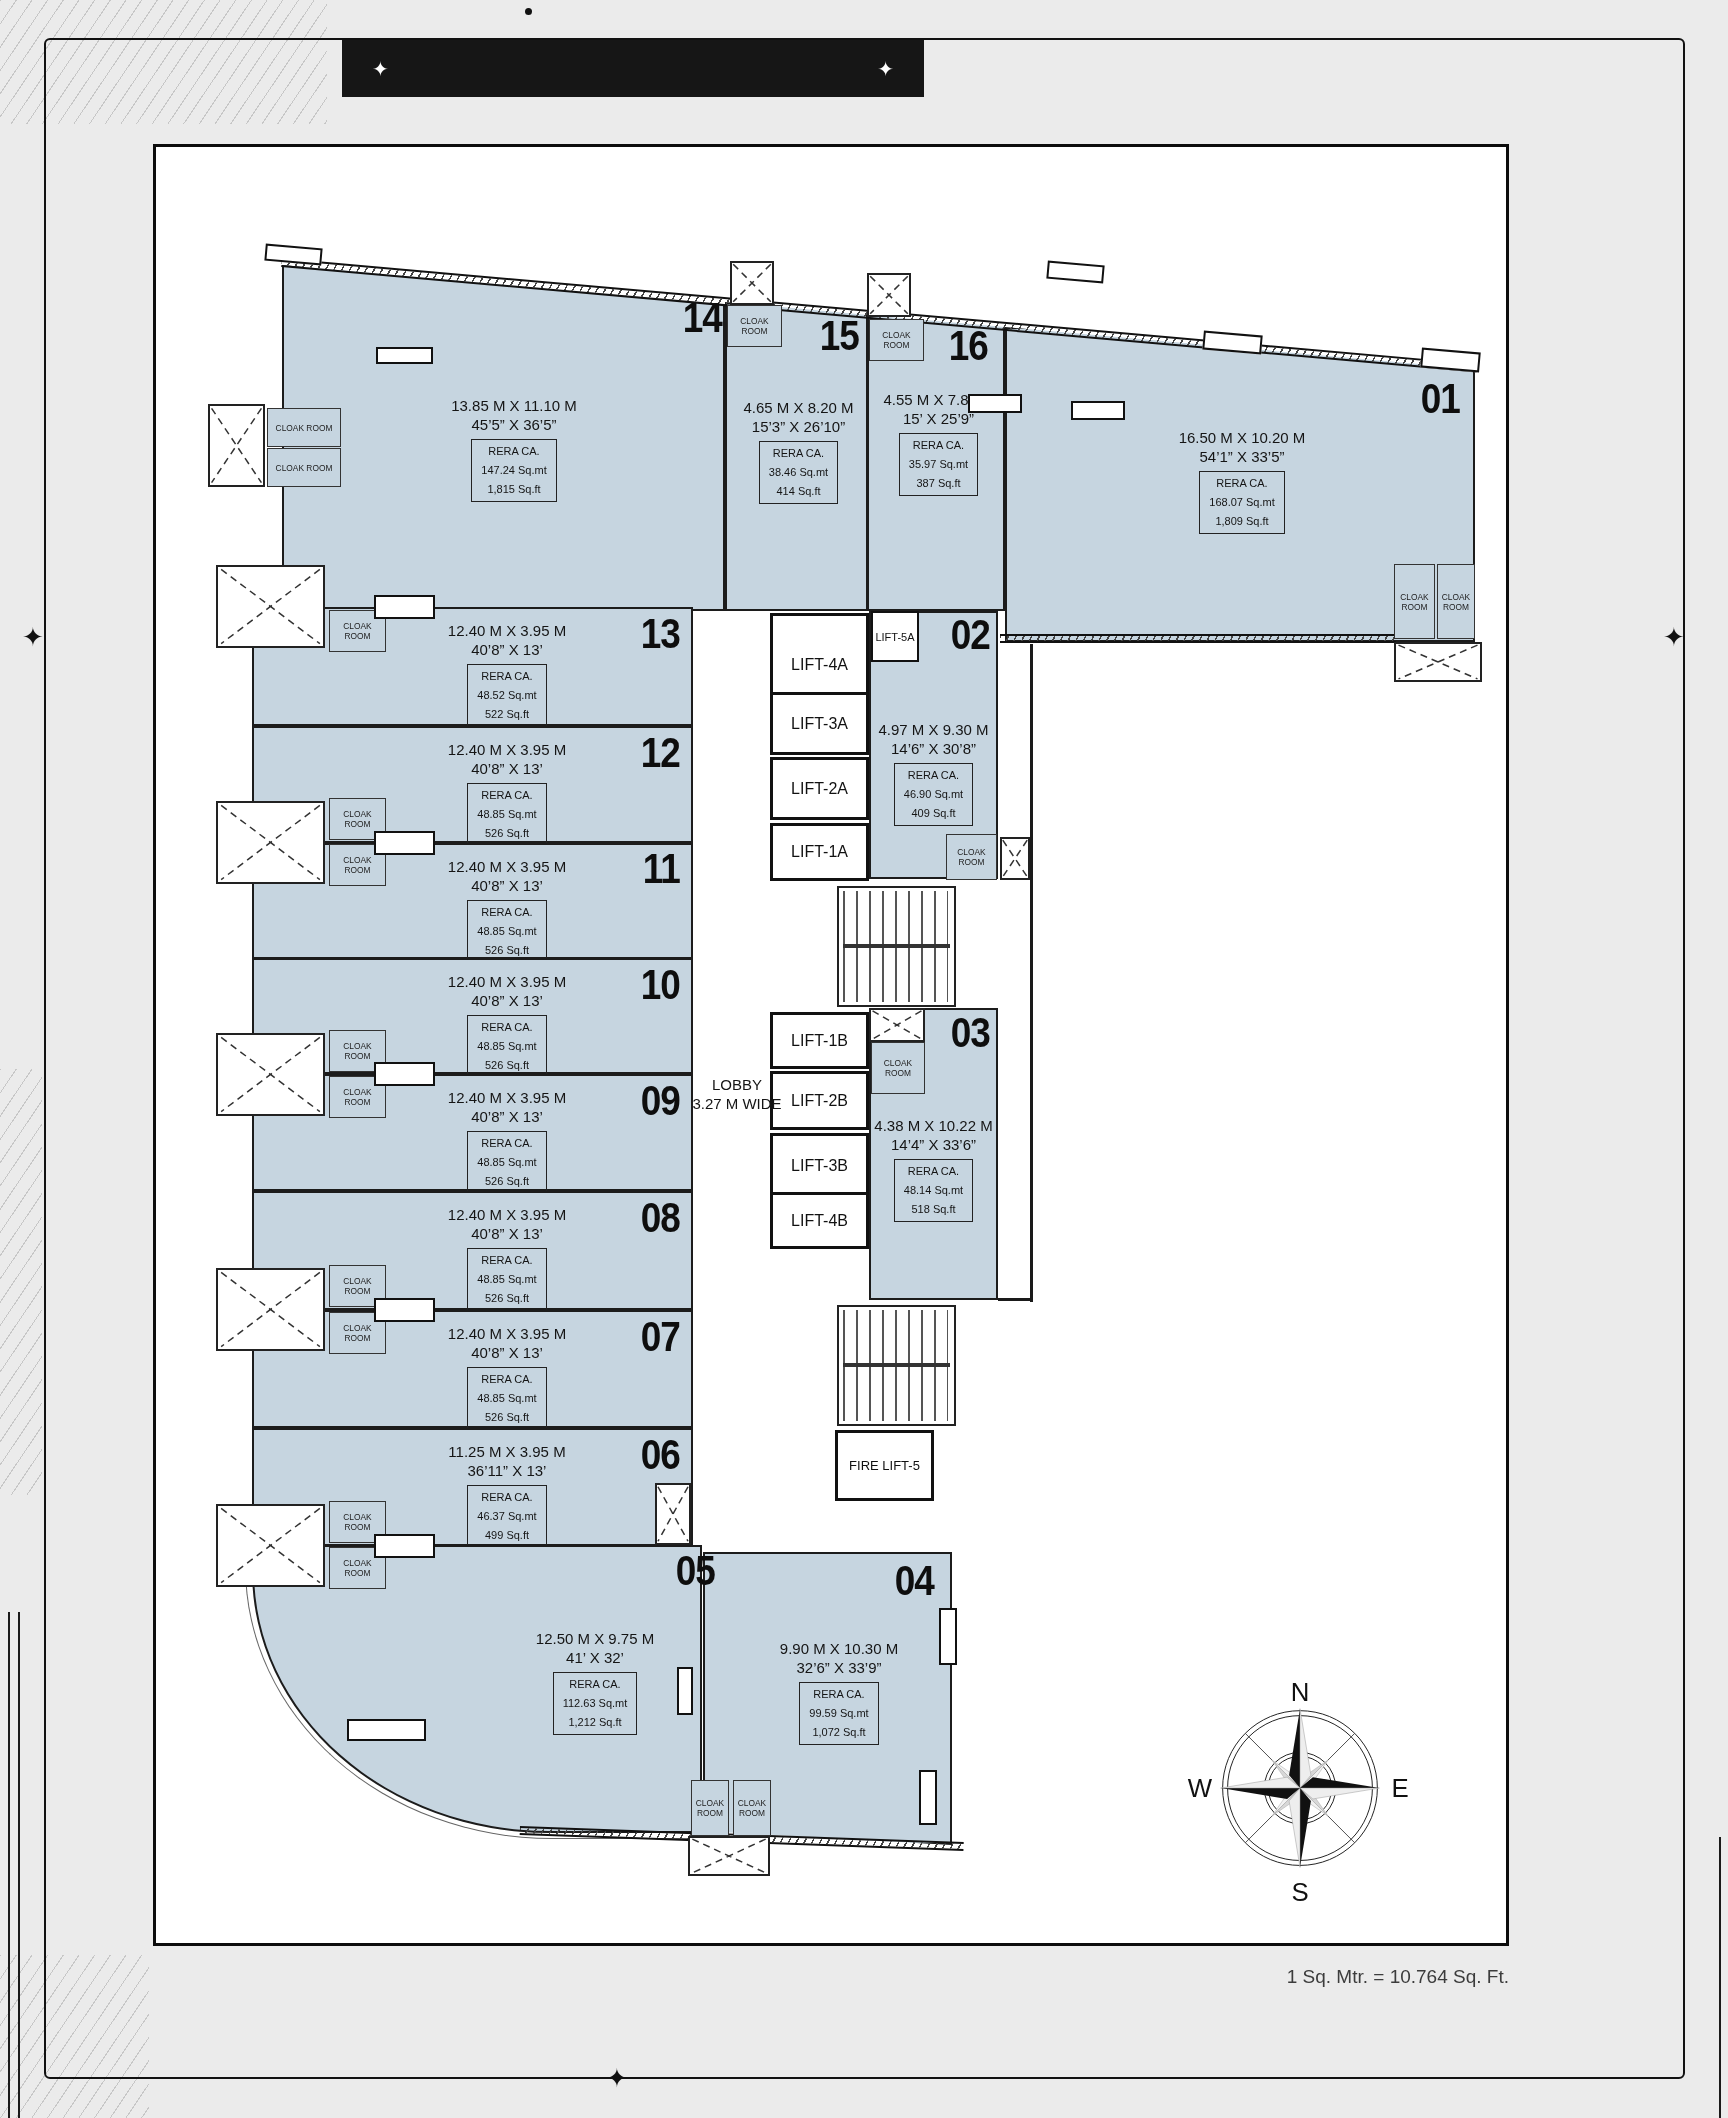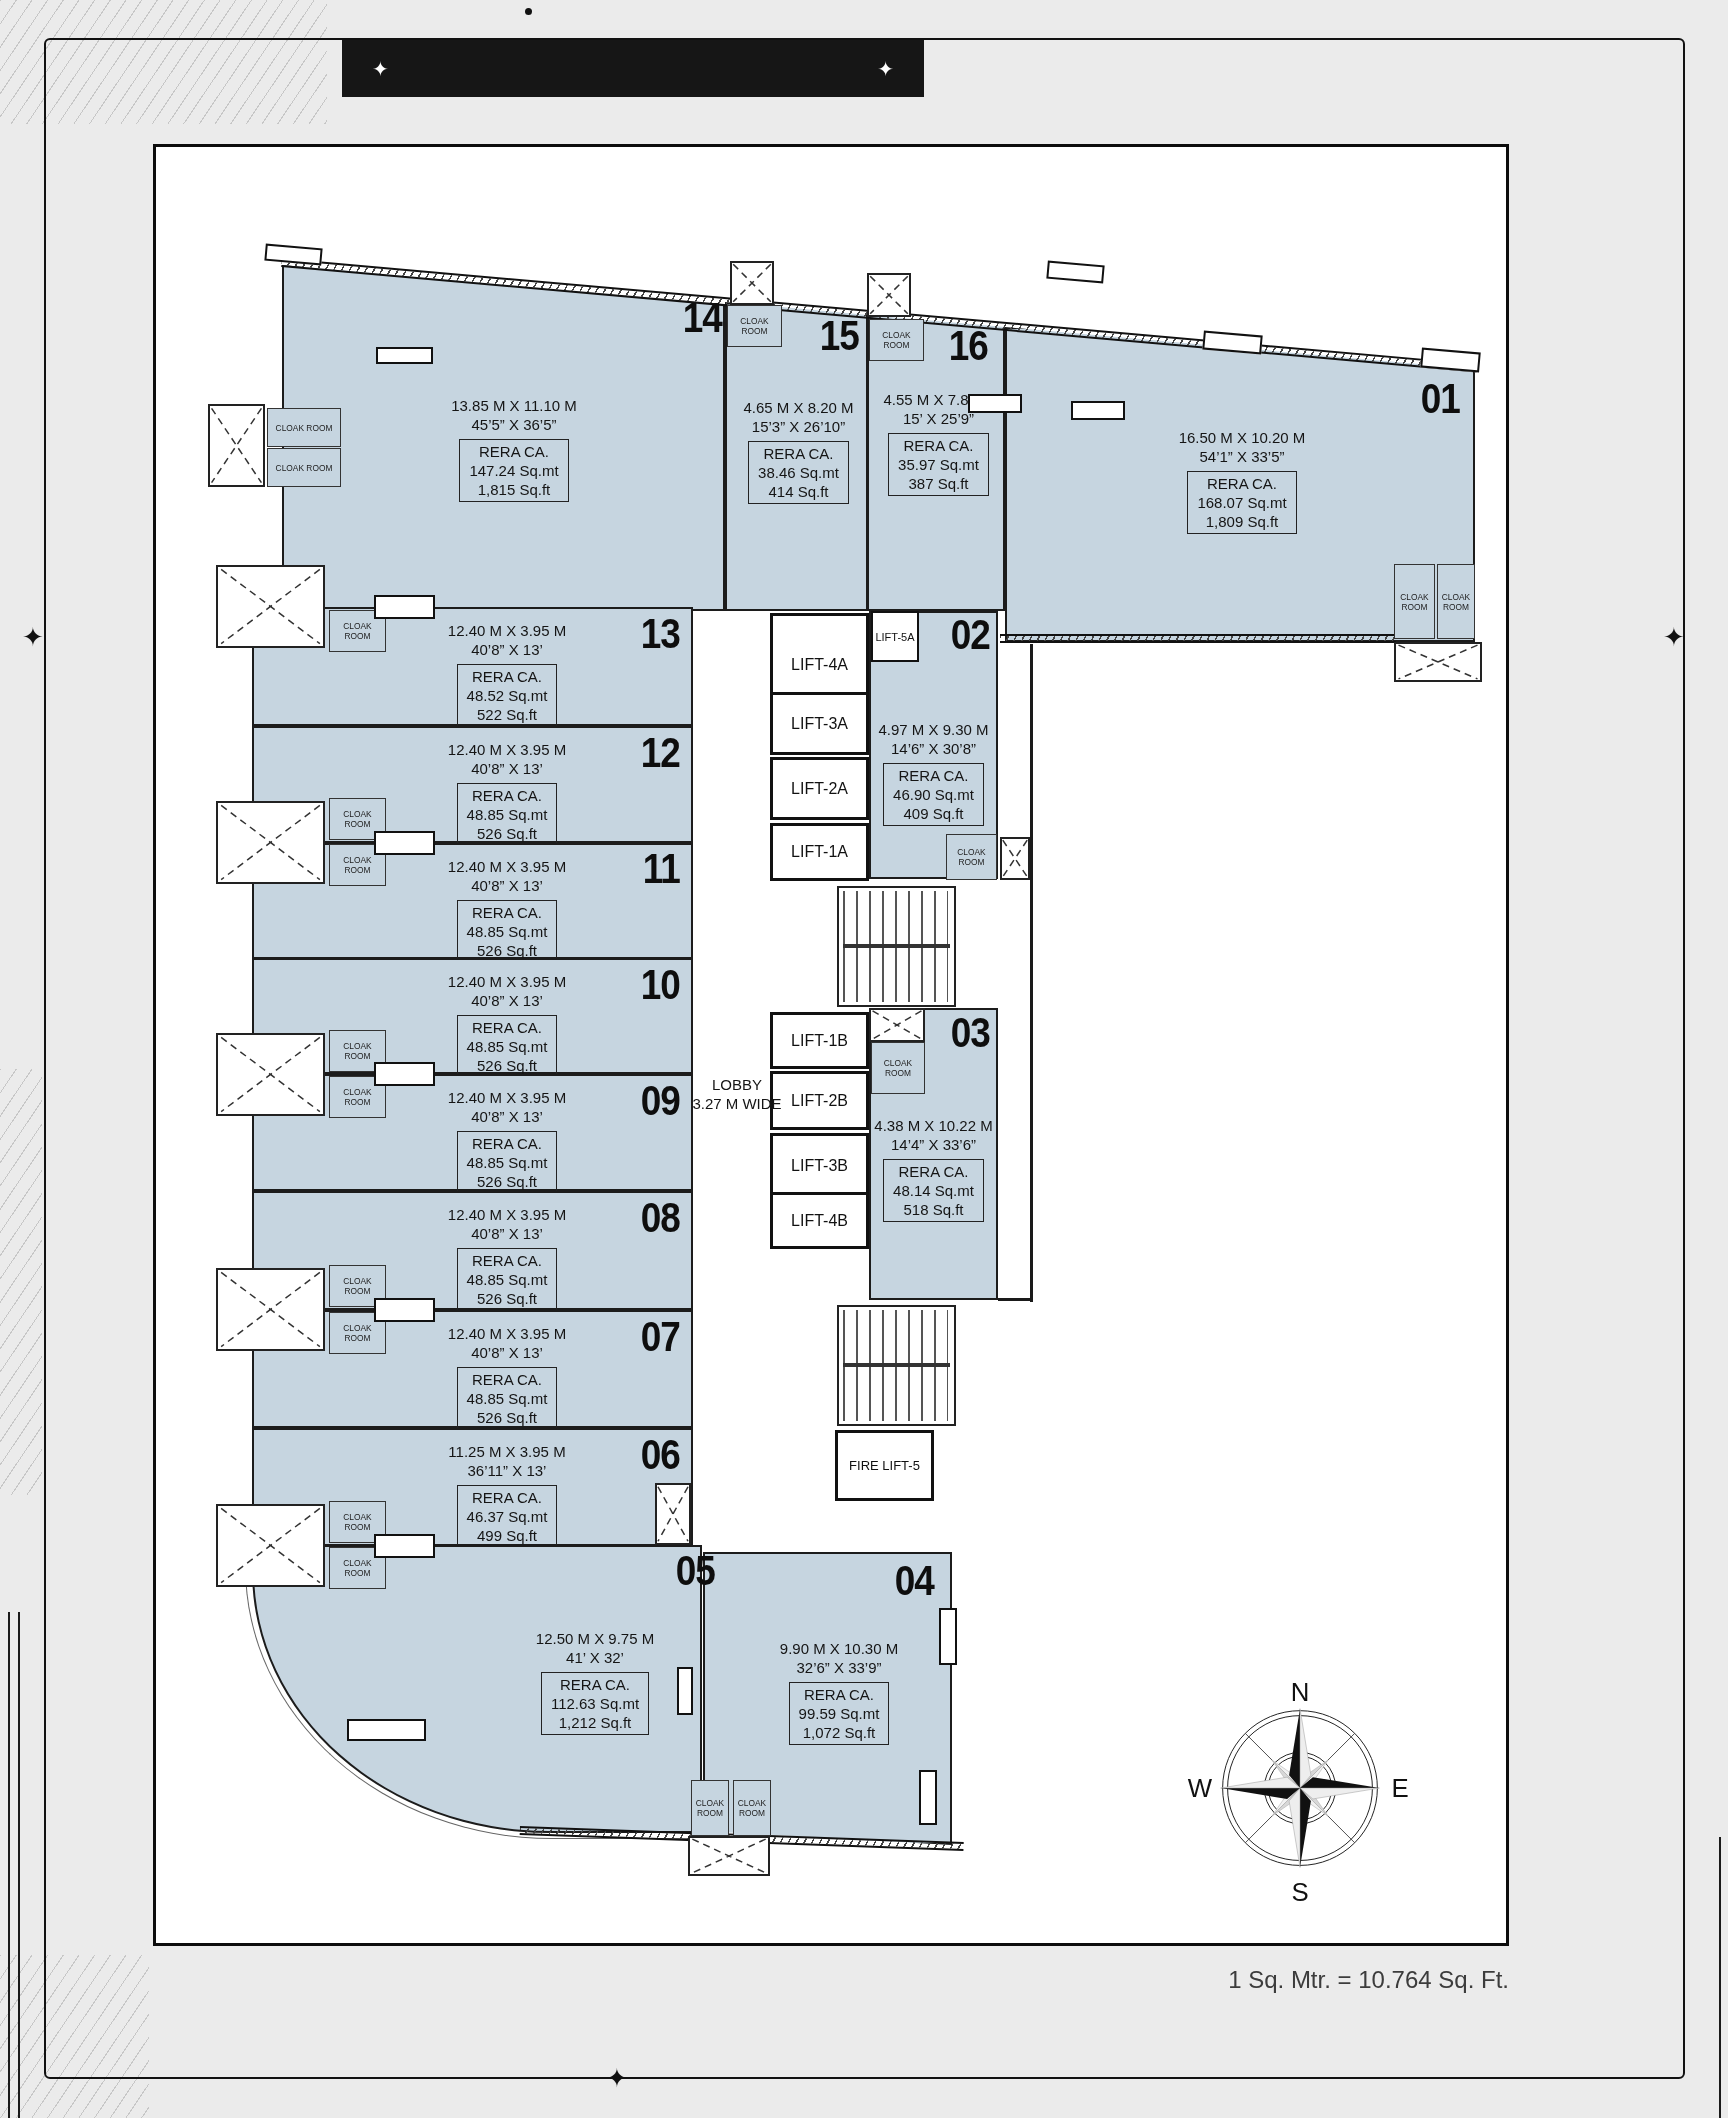--- a/index.html
+++ b/index.html
@@ -9,34 +9,34 @@
   .frame{position:absolute;left:44px;top:38px;width:1641px;height:2041px;border:2.5px solid #111;border-radius:6px;box-sizing:border-box}
   .orn{position:absolute;font-size:26px;color:#111;line-height:1}
   .banner{position:absolute;left:342px;top:40px;width:582px;height:57px;background:#161616;color:#fff;display:flex;align-items:center;justify-content:space-between;padding:0 30px;box-sizing:border-box}
   .banner .t{font-size:35px;letter-spacing:5px;font-weight:400}
   .banner .star{font-size:20px}
   .plan{position:absolute;left:153px;top:144px;width:1356px;height:1802px;background:#fff;border:3px solid #0c0c0c;box-sizing:border-box}
   .unit{position:absolute;background:#c6d5e0;border:2px solid #1c1c1c;box-sizing:border-box}
   .unum{position:absolute;font-weight:800;font-size:42px;color:#0e0e0e;letter-spacing:-1px;text-align:right;transform:scaleX(.88);transform-origin:100% 50%;line-height:1}
   .ublock{position:absolute;text-align:center}
   .dim{font-size:15px;line-height:19px;color:#151515}
-  .rera{display:inline-block;border:1.5px solid #222;padding:2px 9px;margin-top:5px;font-size:15px;line-height:19px;color:#151515;text-align:center}
+  .rera{display:inline-block;border:1.5px solid #222;padding:2px 9px;margin-top:5px;font-size:11px;line-height:19px;color:#151515;text-align:center}
   .cloak{position:absolute;background:#c6d5e0;border:1.5px solid #333;box-sizing:border-box;display:flex;align-items:center;justify-content:center;text-align:center;font-size:8.4px;line-height:10px;color:#222;padding:1px}
   .shaft{position:absolute;background:#fff;border:2px solid #222;box-sizing:border-box}
   .shaft svg{width:100%;height:100%;display:block}
   .lift{position:absolute;background:#fff;border:3px solid #111;box-sizing:border-box;display:flex;align-items:center;justify-content:center;font-size:16px;color:#111}
   .lift.small{font-size:11px;border-width:2.5px}
   .win{position:absolute;background:#fff;border:2px solid #111;box-sizing:border-box}
   .hatch{position:absolute;background:repeating-linear-gradient(115deg,#444 0 1.5px,transparent 1.5px 7px);border-top:2px solid #111;border-bottom:2px solid #111;box-sizing:border-box}
   .wline{position:absolute;background:#1a1a1a}
   .stairs{position:absolute;background:#fff;border:2px solid #222;box-sizing:border-box}
   .stairs .treads{position:absolute;left:4px;right:4px;top:3px;bottom:3px;background:repeating-linear-gradient(90deg,#555 0 1.5px,transparent 1.5px 13px)}
   .stairs .landing{position:absolute;left:4px;right:4px;top:48%;height:4px;background:#333}
   .lobby{position:absolute;text-align:center;font-size:15px;line-height:19px;color:#151515}
-  .footer{position:absolute;left:1089px;top:1966px;width:420px;text-align:right;font-size:24px;color:#3c3c3c}
+  .footer{position:absolute;left:1089px;top:1966px;width:420px;text-align:right;font-size:19px;color:#3c3c3c}
   .curveline{position:absolute;left:245px;top:1540px;width:463px;height:299px;border-left:1.5px solid #666;border-bottom:1.5px solid #666;border-bottom-left-radius:307px 272px;box-sizing:border-box;pointer-events:none}
   .topdot{position:absolute;left:525px;top:8px;width:7px;height:7px;background:#111;border-radius:50%}
 </style>
 </head>
 <body>
 
 <div class="page">
 
   <div class="deco" style="left:0;top:0;width:327px;height:124px"></div>
   <div class="deco" style="left:0;top:1955px;width:149px;height:163px"></div>

